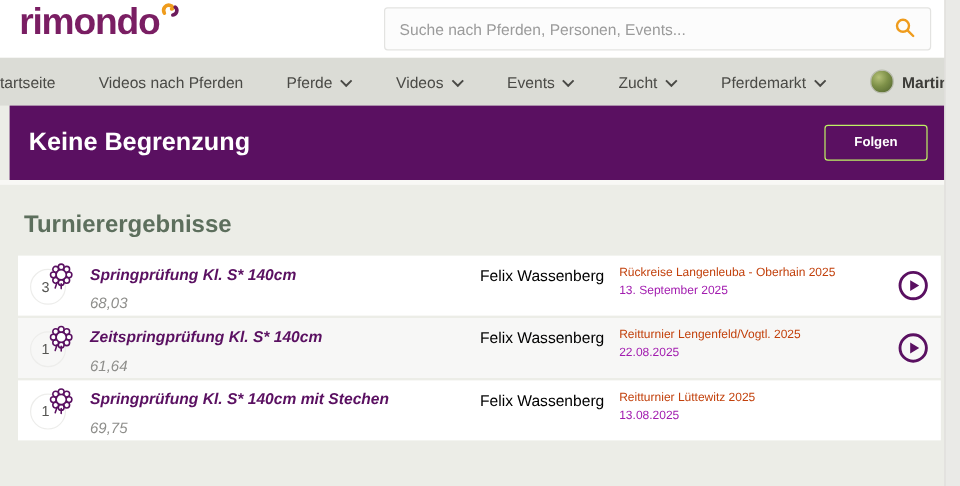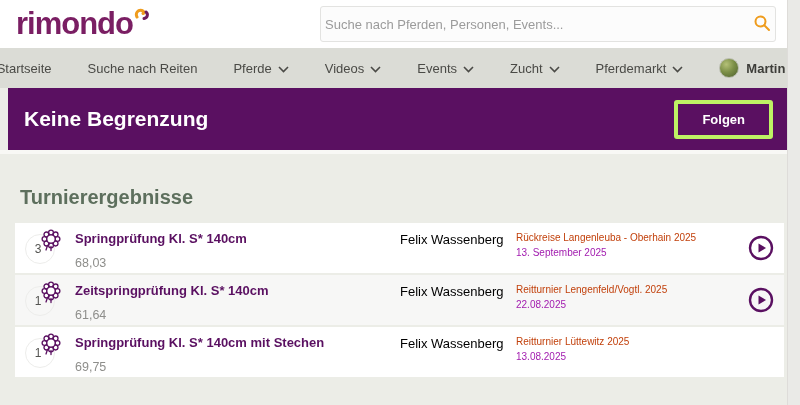--- a/index.html
+++ b/index.html
@@ -4,54 +4,54 @@
 <style>
   * { margin:0; padding:0; box-sizing:border-box; }
   html,body { width:800px; height:405px; overflow:hidden; }
   body { font-family:"Liberation Sans", sans-serif; background:#ecede7; position:relative; }
 
   
   .scroll-strip { position:absolute; top:0; right:0; width:13px; height:405px; background:#eaeae7; border-left:1px solid #dedcd9; z-index:50; }
 
   
   .header { height:48px; background:#ffffff; position:relative; }
-  .logo { position:absolute; left:16px; top:6px; display:flex; align-items:flex-start; cursor:pointer; }
+  .logo { position:absolute; left:16px; top:0; display:flex; align-items:flex-start; cursor:pointer; }
   .logo-text { font-size:31px; font-weight:bold; color:#7a1e63; letter-spacing:-1px; line-height:36px; }
   .logo-swirl { margin-left:1px; margin-top:2px; }
-  .searchbar { position:absolute; left:320px; top:6px; width:456px; height:36px; background:#fcfcfc; border:1px solid #e3e3e1; border-radius:3px; display:flex; align-items:center; padding:0 4px; }
+  .searchbar { position:absolute; left:320px; top:6px; width:456px; height:36px; background:#fcfcfc; border:1px solid #e3e3e1; border-radius:3px; display:flex; align-items:center; padding:0 12px; }
   .searchbar input { flex:1; border:none; outline:none; background:transparent; font-size:13px; color:#444; font-family:"Liberation Sans", sans-serif; }
   .searchbar input::placeholder { color:#9b9b9b; }
   .search-btn { background:none; border:none; cursor:pointer; display:flex; align-items:center; padding:0; }
 
   
   .nav { height:40px; background:#dbdcd6; display:flex; align-items:center; justify-content:center; gap:36px; font-size:13px; color:#4a4a46; }
   .nav-item { display:flex; align-items:center; gap:6px; cursor:pointer; white-space:nowrap; }
   .nav-user { display:flex; align-items:center; gap:7px; cursor:pointer; font-weight:bold; color:#3d3d39; }
   .avatar { width:20px; height:20px; border-radius:50%; background:radial-gradient(circle at 35% 30%, #b5c178 0%, #7d9048 45%, #4c5f2c 100%); border:1px solid #b9bcae; }
   .chev { display:inline-block; }
 
   
   .banner { margin:0 13px 0 8px; height:62px; background:#5a1061; display:flex; align-items:center; justify-content:space-between; padding:0 14px 0 16px; }
   .banner-title { color:#ffffff; font-size:21px; font-weight:bold; }
-  .follow-btn { background:transparent; border:4px solid #bef264; border-radius:3px; color:#ffffff; font-size:13px; font-weight:bold; padding:8px 24px; cursor:pointer; font-family:"Liberation Sans", sans-serif; }
+  .follow-btn { background:transparent; border:1px solid #bef264; border-radius:3px; color:#ffffff; font-size:11px; font-weight:bold; padding:8px 24px; cursor:pointer; font-family:"Liberation Sans", sans-serif; }
   .banner-under { height:4px; background:#f8f8f5; margin-right:13px; }
 
   
-  .main { padding-top:32px; }
+  .main { padding-top:22px; }
   .section-heading { margin-left:20px; font-size:20px; font-weight:bold; color:#5d6f5d; }
   .results { margin:14px 16px 0 15px; }
   .result-row { position:relative; height:50px; margin-bottom:2px; background:#ffffff; }
   .result-row.alt { background:#f7f7f6; }
 
   .badge { position:absolute; left:10px; top:8px; width:36px; height:36px; }
   .badge-circle { position:absolute; left:0; top:3px; width:30px; height:30px; border:1px solid #ededeb; border-radius:50%; }
   .badge-num { position:absolute; left:0; top:3px; width:26px; height:30px; display:flex; align-items:center; justify-content:center; font-size:12px; color:#555552; }
   .badge-rosette { position:absolute; left:15px; top:-3px; }
 
-  .row-titles { position:absolute; left:60px; top:8px; }
+  .row-titles { position:absolute; left:60px; top:8px;font-style:italic; }
   .row-title { font-size:13px; font-weight:bold; color:#5a1061; cursor:pointer; }
   .row-score { font-size:12.5px; color:#8e8e8b; margin-top:10px; }
 
   .row-rider { position:absolute; left:385px; top:9px; font-size:13px; color:#000000; cursor:pointer; }
   .row-event-block { position:absolute; left:501px; top:9px; }
   .row-event { font-size:10px; color:#c2410c; cursor:pointer; }
   .row-date { font-size:10px; color:#a21caf; margin-top:4px; }
 
   .row-play { position:absolute; right:10px; top:12px; width:26px; height:26px; cursor:pointer; background:none; border:none; padding:0; }
 </style>
@@ -84,21 +84,21 @@
 </div>
 
 <div class="nav" id="nav-bar">
 
   <div class="nav-item">
     <span class="nav-label">Startseite</span>
 
   </div>
 
   <div class="nav-item">
-    <span class="nav-label">Suche nach Reiten</span>
+    <span class="nav-label">Videos nach Pferden</span>
 
   </div>
 
   <div class="nav-item">
     <span class="nav-label">Pferde</span>
     <span class="chev nav-chev">
       <svg width="11" height="7" viewBox="0 0 11 7">
           <polyline points="1,1 5.5,5.5 10,1" fill="none" stroke="#4a4a46" stroke-width="1.6"></polyline>
         </svg>
     </span>

